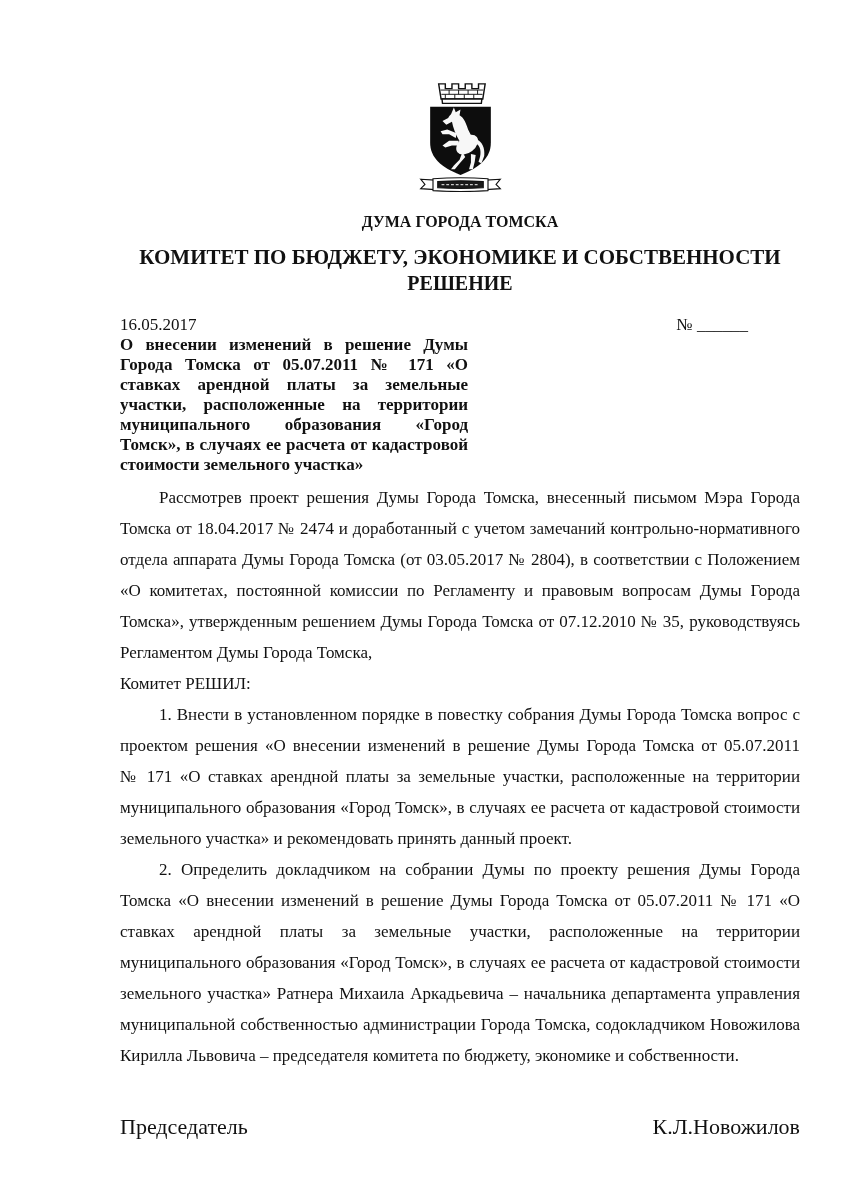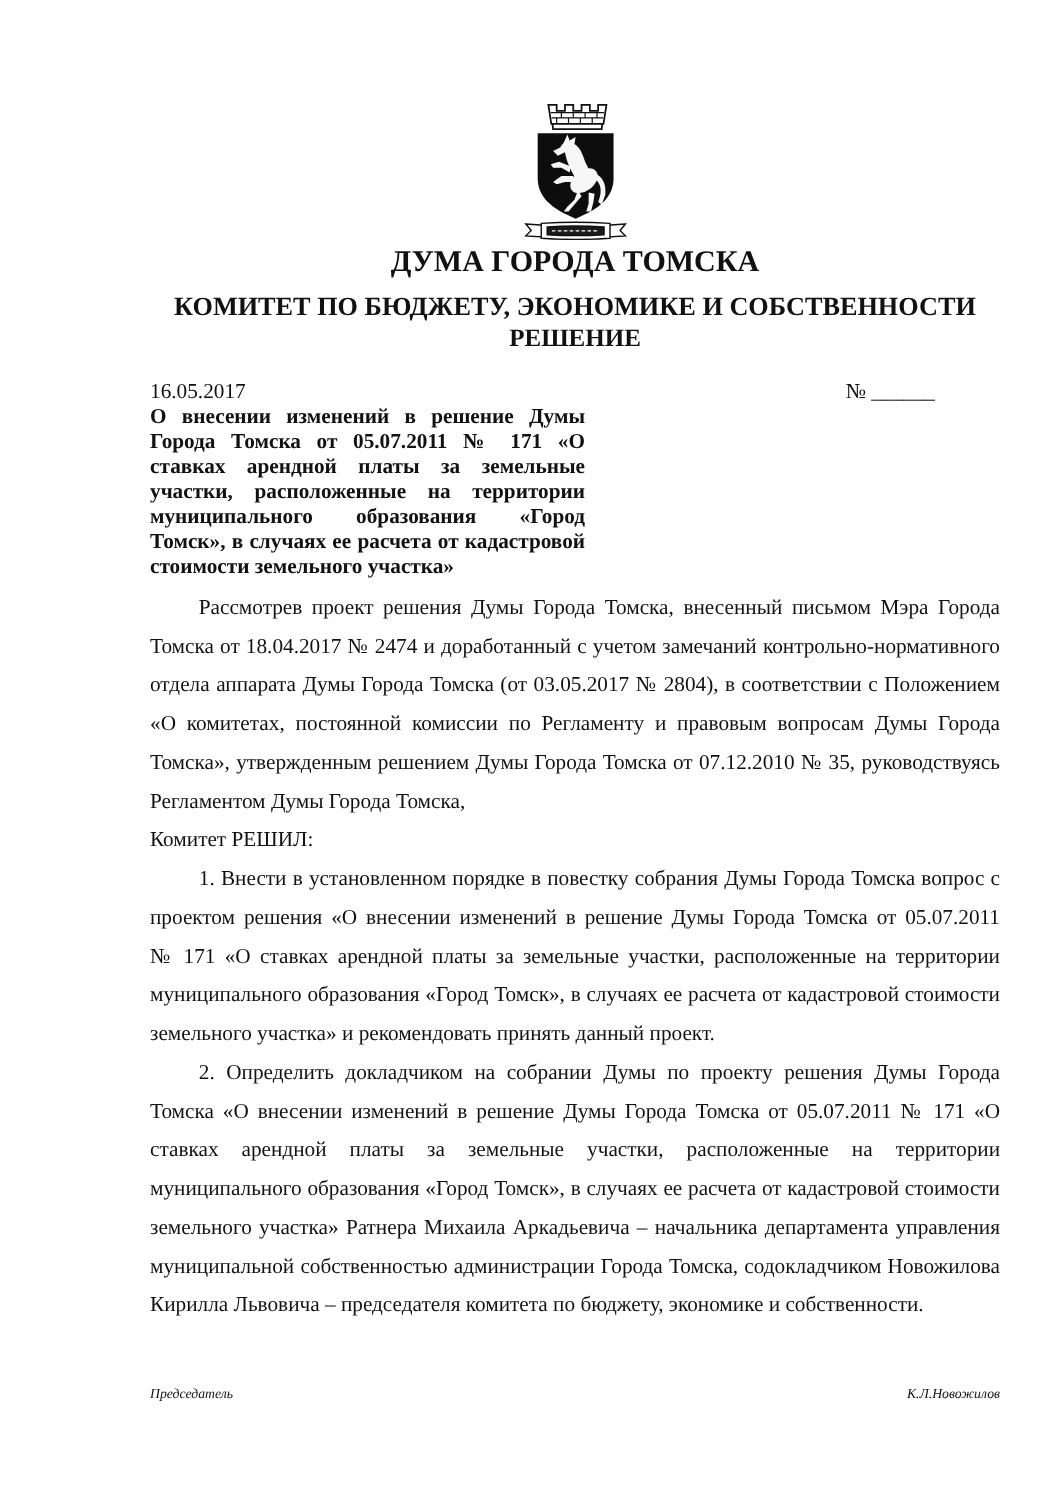--- a/index.html
+++ b/index.html
@@ -15,24 +15,24 @@
     padding: 82px 48px 0 120px;
     overflow: hidden;
   }
   .content { width: 680px; }
   .emblem-wrap {
     width: 680px;
     text-align: center;
     height: 108px;
   }
   .org1 {
-    margin-top: 8px;
+    margin-top: 20px;
     text-align: center;
     font-weight: bold;
-    font-size: 24px;
+    font-size: 16px;
     line-height: 24px;
   }
   .org2 {
     margin-top: 10px;
     text-align: center;
     font-weight: bold;
     font-size: 21px;
     line-height: 26px;
   }
   .doctype {
@@ -66,24 +66,23 @@
   .bodytext p.para {
     text-align: justify;
     text-indent: 39px;
   }
   .resolved {
   }
   .sigrow {
     margin-top: 46px;
     display: flex;
     justify-content: space-between;
-    font-size: 11px;
+    font-size: 22px;
     line-height: 20px;
     width: 680px;
-    font-style: italic;
   }
 </style>
 </head>
 <body>
 
 <div class="page">
   <div class="content">
 
     <div class="emblem-wrap">
       

